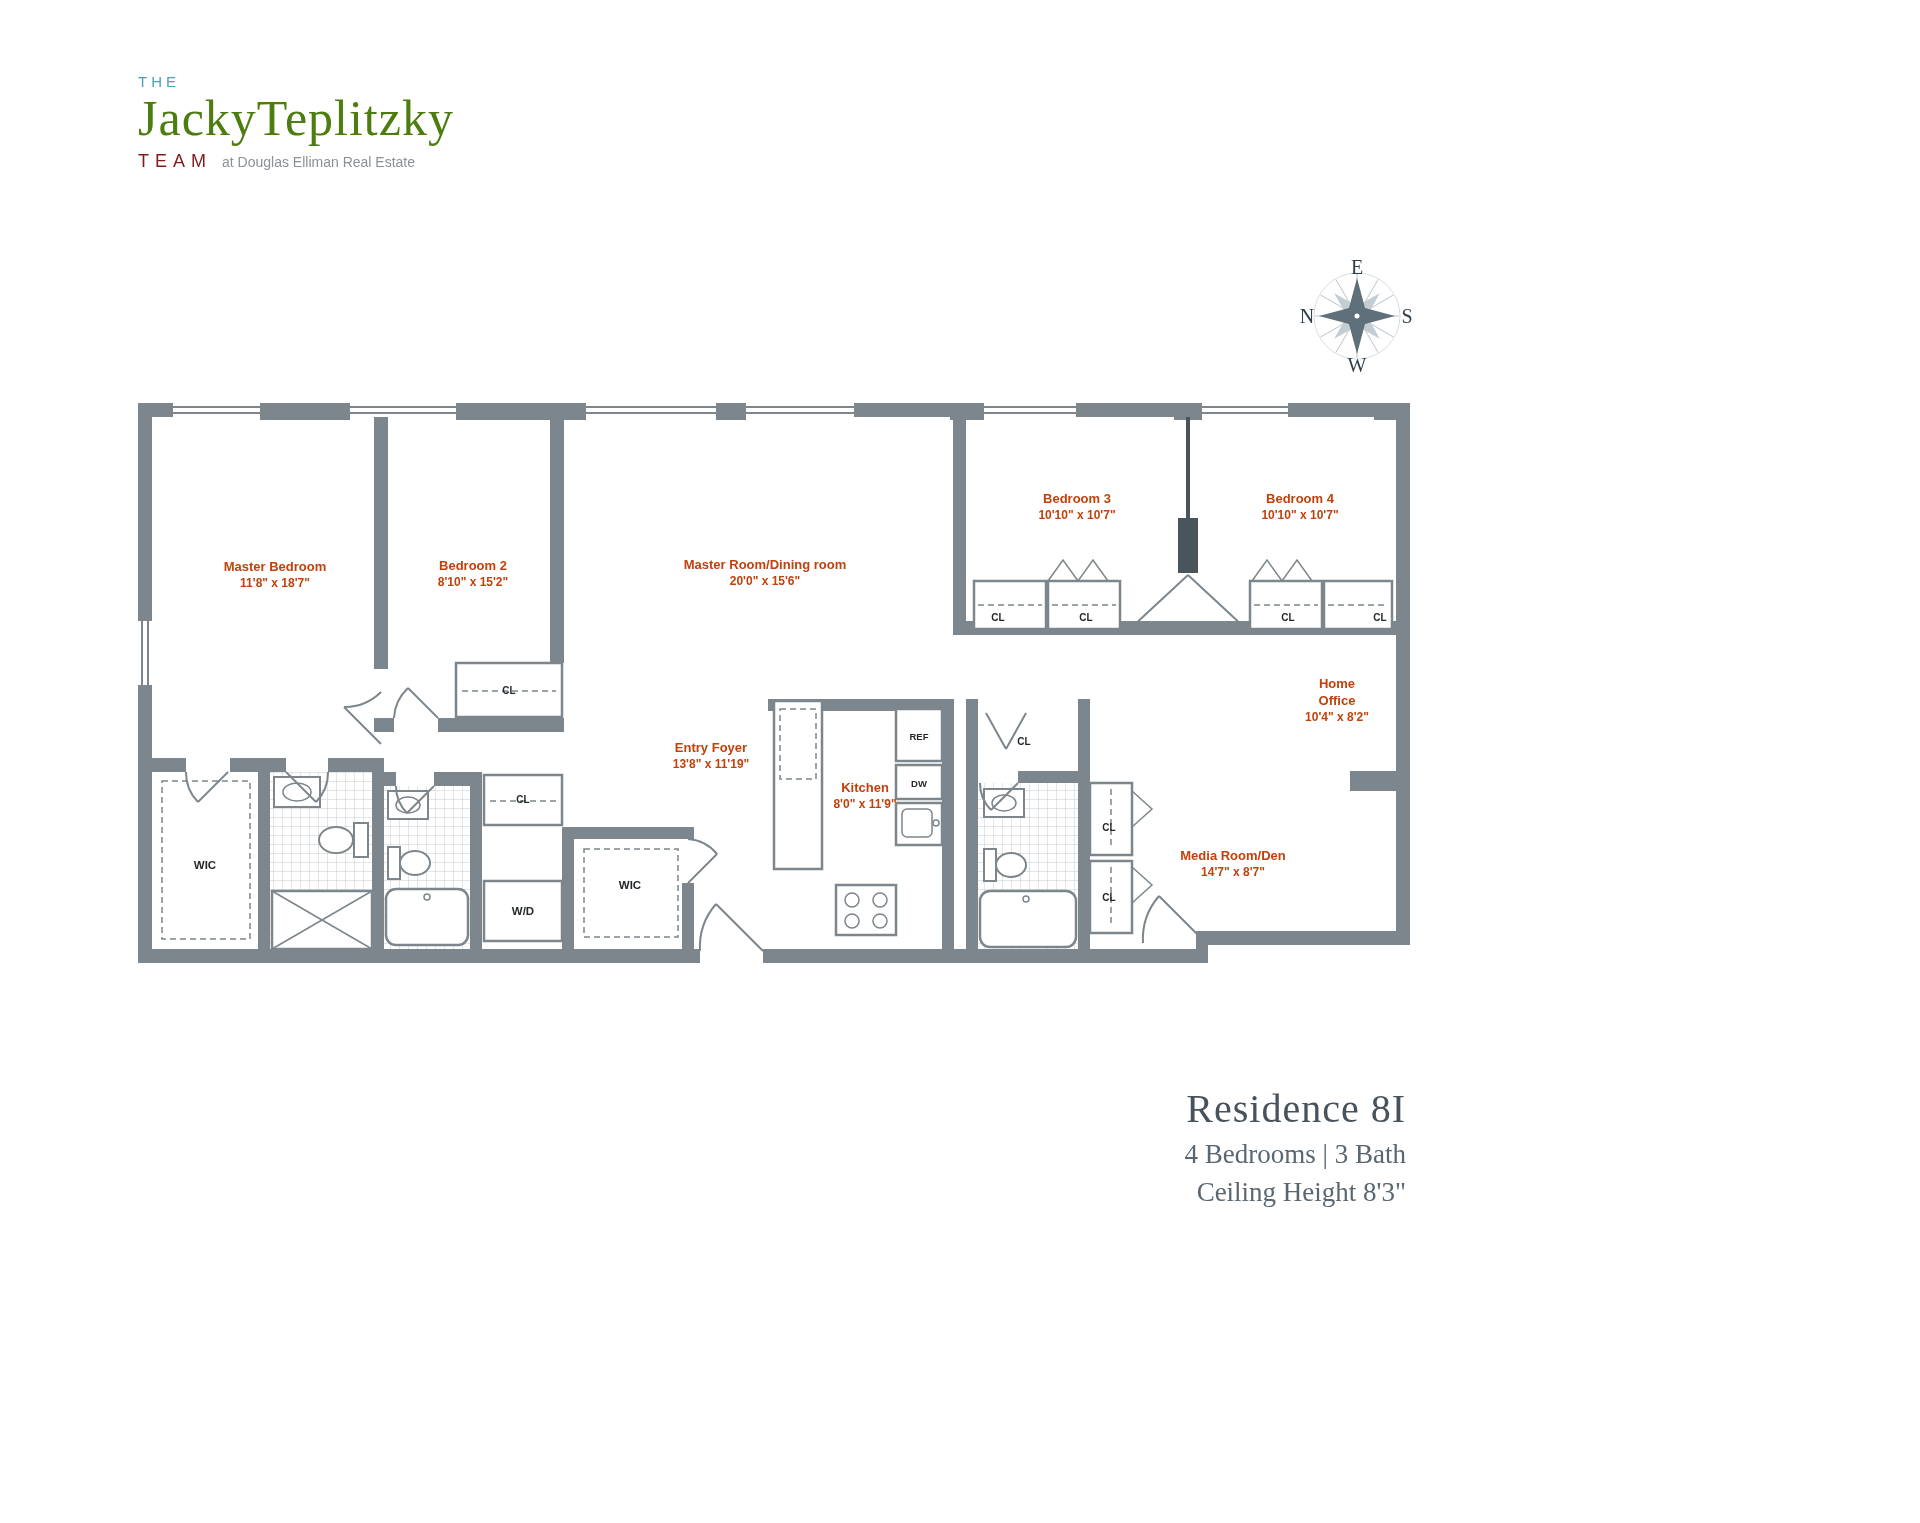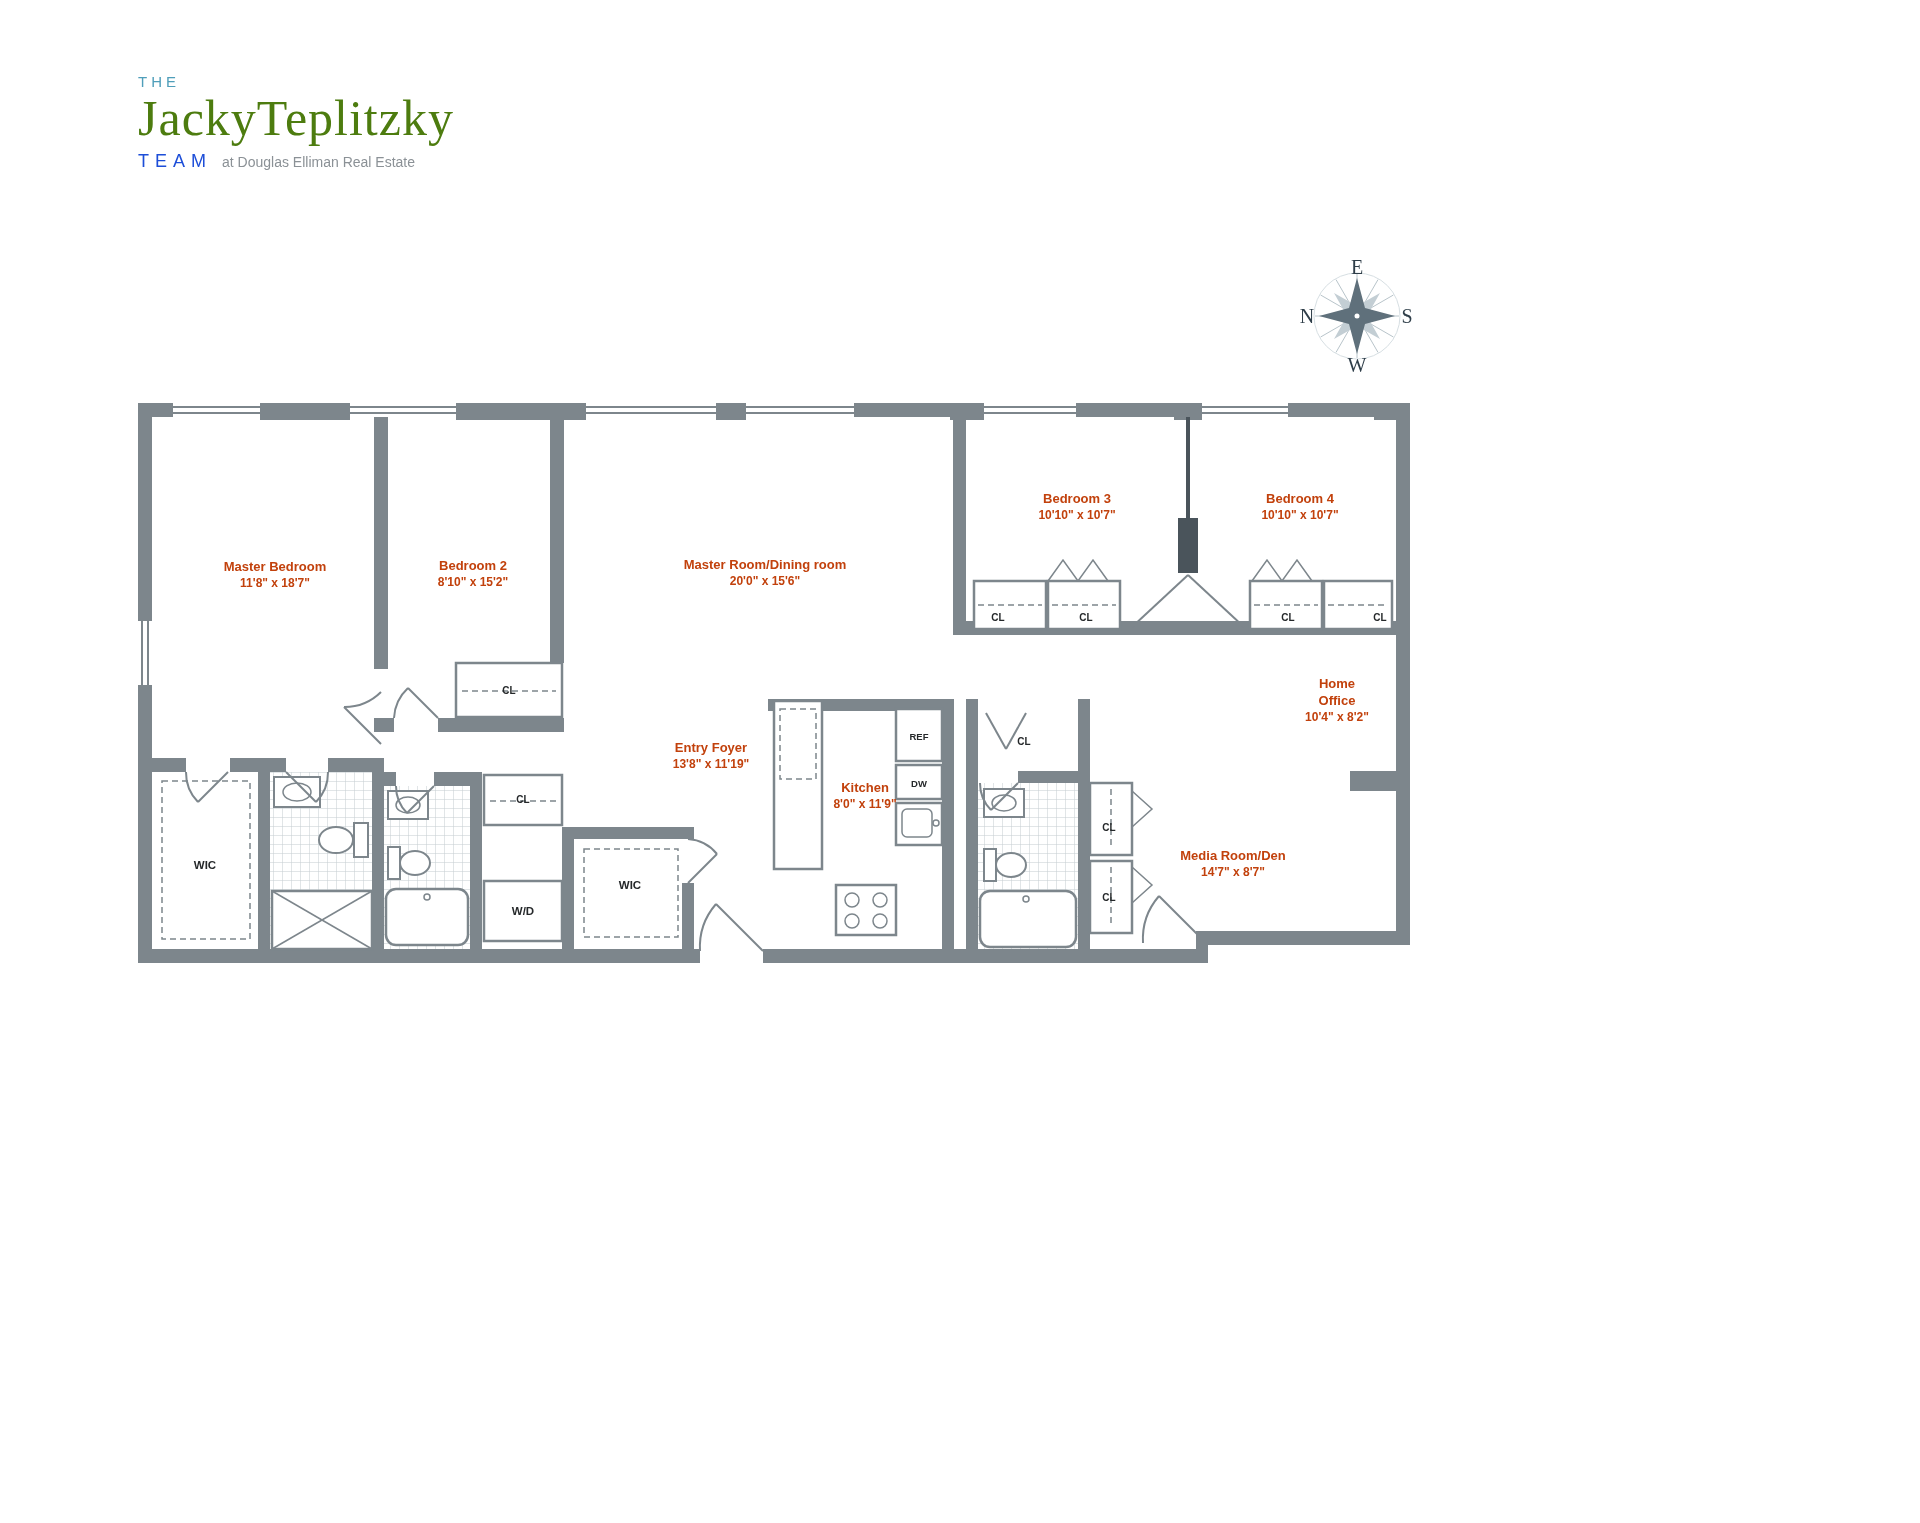--- a/index.html
+++ b/index.html
@@ -3,21 +3,21 @@
 <meta charset="utf-8">
 <style>
   html,body{margin:0;padding:0;background:#fff;}
   .page{position:relative;width:1920px;height:1523px;background:#fff;overflow:hidden;font-family:"Liberation Sans",sans-serif;margin-top:25px;}
 
   
   .logo{position:absolute;left:138px;top:48px;}
   .logo-the{font-size:15px;letter-spacing:4px;color:#4f9eba;font-family:"Liberation Sans",sans-serif;}
   .logo-name{font-family:"Liberation Serif",serif;font-size:50px;color:#4d7c0f;margin-top:2px;letter-spacing:1px;line-height:1.05;}
   .logo-row{margin-top:6px;}
-  .logo-team{font-size:18px;letter-spacing:6px;color:#1d4ed8;}
+  .logo-team{font-size:18px;letter-spacing:6px;color:#7f1d1d;}
   .logo-tagline{font-size:14px;color:#8b9196;margin-left:10px;}
 
   
   .compass{position:absolute;left:1295px;top:229px;width:124px;height:124px;}
   .compass-letter{position:absolute;transform:translate(-50%,-50%);font-family:"Liberation Serif",serif;font-size:20px;color:#2f3e49;}
 
   
   .plan{position:absolute;left:138px;top:378px;width:1272px;height:570px;}
   .plan-svg{position:absolute;left:0;top:0;}
   .room-label{position:absolute;transform:translate(-50%,-50%);text-align:center;color:#c2410c;font-weight:bold;font-size:13px;line-height:1.3;white-space:nowrap;}
@@ -292,14 +292,19 @@
     <span class="tag cl" style="left:385px;top:396px">CL</span>
     <span class="tag cl" style="left:886px;top:338px">CL</span>
     <span class="tag cl" style="left:971px;top:424px">CL</span>
     <span class="tag cl" style="left:971px;top:494px">CL</span>
     <span class="tag cl" style="left:860px;top:214px">CL</span>
     <span class="tag cl" style="left:948px;top:214px">CL</span>
     <span class="tag cl" style="left:1150px;top:214px">CL</span>
     <span class="tag cl" style="left:1242px;top:214px">CL</span>
   </div>
 
+  <div class="residence">
+    <div class="res-title">Residence 8I</div>
+    <div class="res-line">4 Bedrooms | 3 Bath</div>
+    <div class="res-line">Ceiling Height 8'3"</div>
+  </div>
 
 </div>
 
 </body></html>

